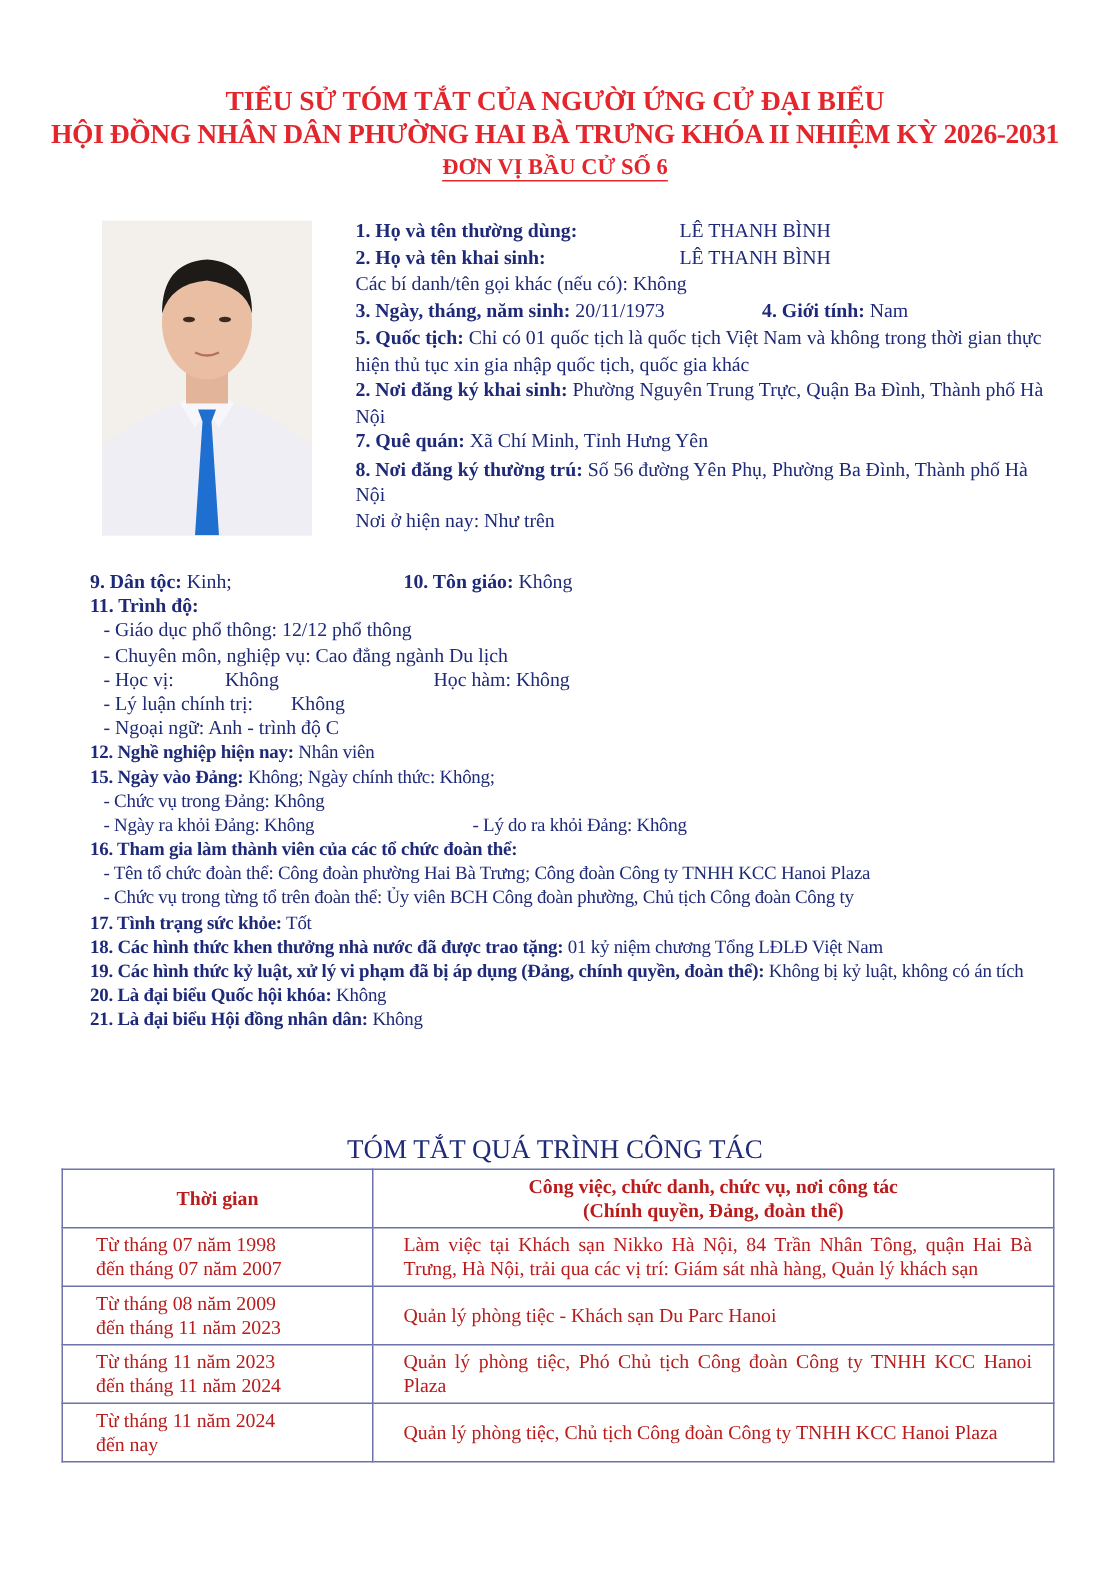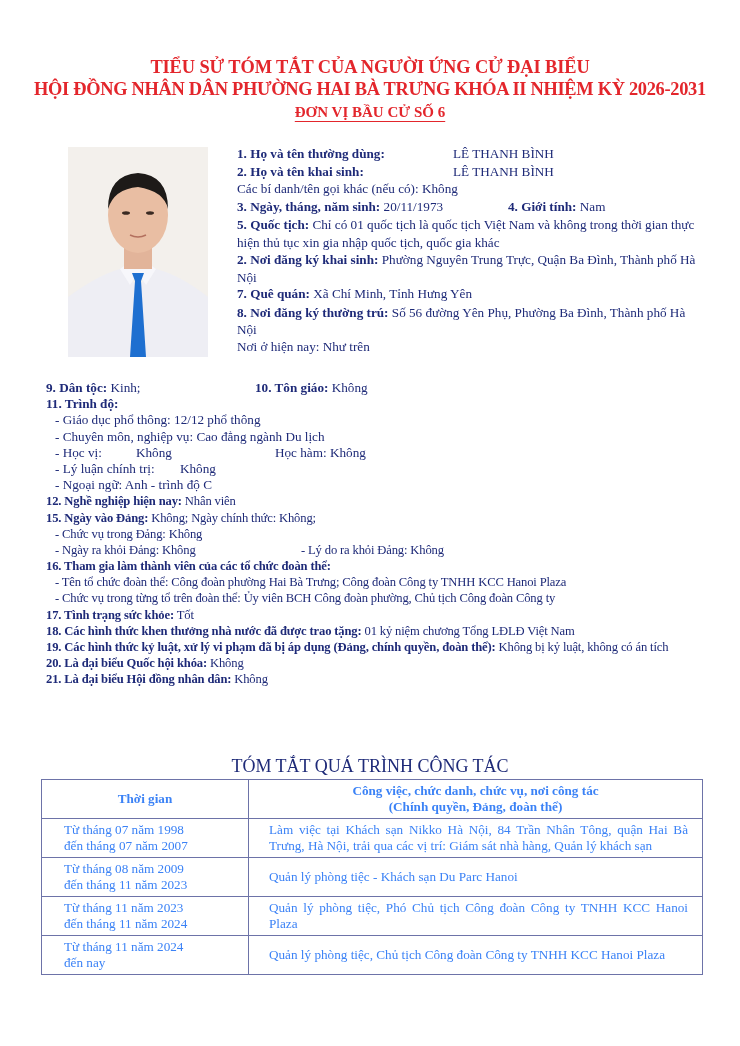--- a/index.html
+++ b/index.html
@@ -26,34 +26,34 @@
     .photo svg { width: 100%; height: 100%; display: block; }
 
     .top-info { position: absolute; left: 237px; top: 146px; width: 470px; }
     .row { white-space: nowrap; height: 17.5px; }
     .wrap { white-space: normal; }
     .b { font-weight: bold; }
     .name-val { position: absolute; left: 216px; }
     .rel { position: relative; }
     .gender { position: absolute; left: 271px; }
 
-    .main-info { position: absolute; left: 46px; top: 380px; width: 664px; }
+    .main-info { position: absolute; left: 60px; top: 380px; width: 664px; }
     .main-info .row { height: 16.2px; }
     .main-info .narrow { font-size: 12.6px; letter-spacing: -0.15px; }
     .ind { padding-left: 9px; }
     .col2 { position: absolute; }
 
     .section-heading {
       position: absolute; top: 755px; left: 0; width: 740px; text-align: center;
       font-size: 18px; line-height: 22px; color: #1e2a78; font-weight: normal;
     }
 
     table.work {
       position: absolute; left: 41px; top: 779px; width: 662px;
-      border-collapse: collapse; color: #3b82f6;
+      border-collapse: collapse; color: #b91c1c;
     }
     table.work td, table.work th {
       border: 1px solid #6d73a8;
       font-size: 13.2px; line-height: 16.5px;
       vertical-align: middle;
     }
     table.work th { font-weight: bold; text-align: center; height: 39px; }
     table.work td { height: 39px; }
     table.work td.time { width: 207px; padding-left: 22px; }
     table.work td.job { padding-left: 20px; padding-right: 14px; text-align: justify; margin-left: 32px; }

